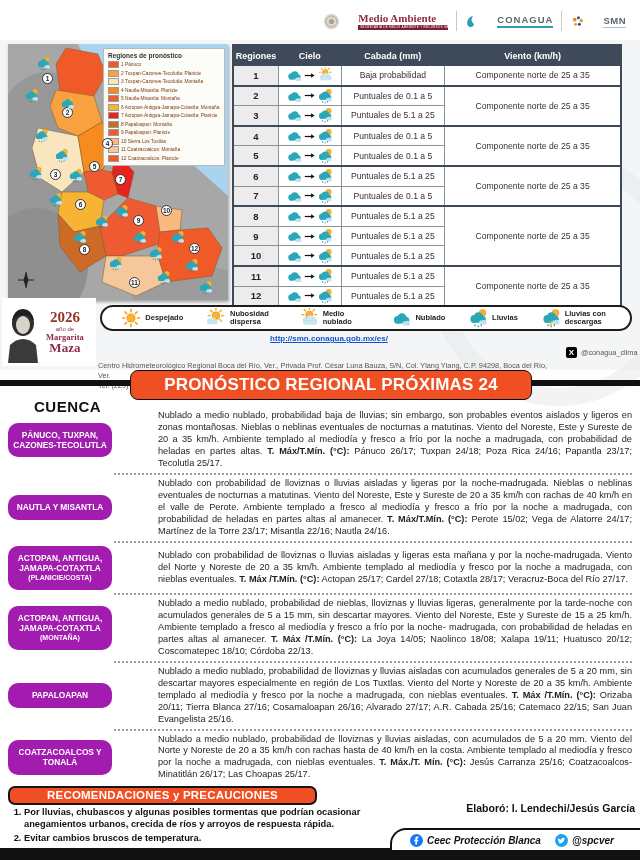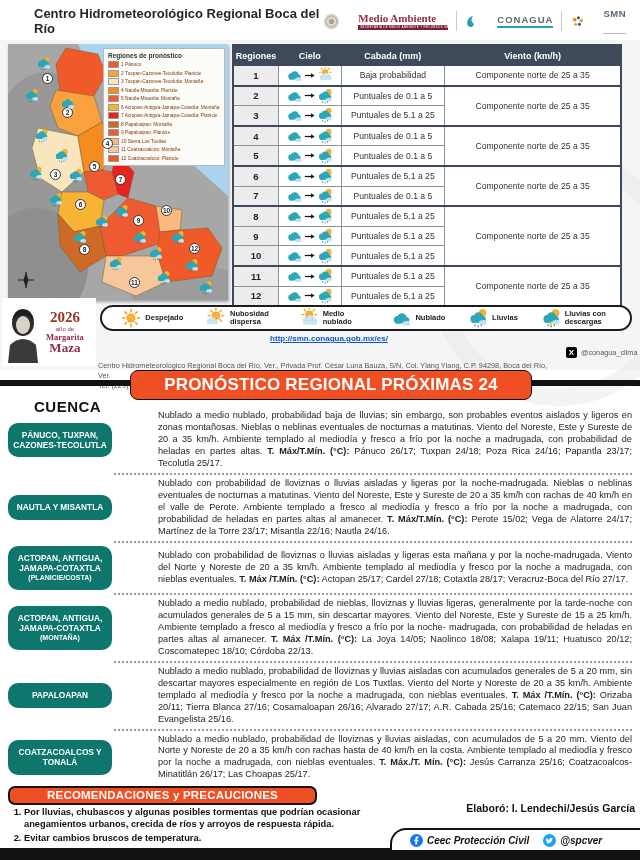--- a/index.html
+++ b/index.html
@@ -12,21 +12,21 @@
           display:flex;justify-content:space-between;align-items:center;padding:2px 10px 0 34px;box-sizing:border-box;}
   .title{font-size:13px;font-weight:bold;color:#262626;}
   .subtitle{font-size:10.5px;color:#3a3a3a;margin-top:2px;}
   .header-logos{display:flex;align-items:center;gap:8px;padding-right:4px;}
   .vsep{width:1px;height:20px;background:#c9c9c9;}
   .logo{display:flex;align-items:center;gap:18px;}
   .ma-text{display:flex;flex-direction:column;line-height:1;}
   .ma-title{font-size:11px;font-weight:bold;color:#8E2C48;font-family:"Liberation Serif",serif;}
   .ma-sub{font-size:3px;color:#fff;background:#7a1f33;padding:1px 2px;margin-top:1px;letter-spacing:.3px;white-space:nowrap;overflow:hidden;max-width:86px;}
   .conagua-text{font-size:9.5px;font-weight:bold;color:#5b6770;letter-spacing:1px;border-bottom:2px solid #28a0b4;padding-bottom:1px;}
-  .smn-text{font-size:9.5px;font-weight:bold;color:#5b6770;letter-spacing:.5px;border-bottom:1px solid #b5bcc2;padding-bottom:14px;text-align:center;}
+  .smn-text{font-size:9.5px;font-weight:bold;color:#5b6770;letter-spacing:.5px;border-bottom:1px solid #b5bcc2;padding-bottom:1px;text-align:center;}
 
   
   .top-bg{position:absolute;top:40px;left:0;right:0;height:330px;background:#f4f5f6;}
   .watermark{position:absolute;top:150px;left:430px;width:220px;height:220px;border:18px solid #e3e7ea;
              border-radius:50%;opacity:.5;}
 
   
   .map-panel{position:absolute;top:44px;left:8px;width:220px;height:256px;box-shadow:1px 2px 3px rgba(0,0,0,.35);}
   .map-svg{position:absolute;inset:0;}
   .map-legend{position:absolute;top:4px;right:3px;width:122px;background:rgba(255,253,248,.96);
@@ -83,21 +83,21 @@
   
   .banner-line{position:absolute;top:380px;left:0;right:0;height:6px;background:#111;}
   .banner{position:absolute;top:370px;left:130px;width:400px;height:28px;background:#F04E23;color:#fff;
           font-size:17px;font-weight:bold;text-align:center;line-height:28px;border-radius:8px;
           border:1px solid #0e0e0e;letter-spacing:.2px;}
   .cuenca{position:absolute;top:398px;left:34px;font-size:15px;font-weight:bold;color:#111;letter-spacing:.5px;}
 
   
   .sections{position:absolute;top:410px;left:8px;width:624px;height:378px;overflow:hidden;}
   .section{display:flex;align-items:center;gap:10px;}
-  .sec-label{flex:0 0 96px;background:#0f766e;color:#fff;border-radius:10px;text-align:center;
+  .sec-label{flex:0 0 96px;background:#a21caf;color:#fff;border-radius:10px;text-align:center;
              padding:7px 4px;font-weight:bold;font-size:8.3px;line-height:1.25;}
   .sec-sublabel{display:block;font-size:7px;font-weight:bold;margin-top:1px;}
   .sec-text{flex:1;font-size:9.2px;line-height:1.3;text-align:justify;color:#1e1e1e;margin-left:36px;}
   .sec-text b{font-weight:bold;}
   .sec-sep{border:none;border-top:2px dotted #9a9a9a;margin:3px 0 3px 106px;}
 
   
   .recs-title{position:absolute;top:786px;left:8px;width:305px;height:15px;background:#F04E23;color:#fff;
               font-size:11.5px;font-weight:bold;text-align:center;line-height:15px;border-radius:7px;
               border:2px solid #151515;letter-spacing:.2px;}
@@ -117,21 +117,20 @@
   .social-item svg{width:13px;height:13px;}
   .social-label{font-size:10px;font-weight:bold;font-style:italic;color:#111;}
 </style>
 </head>
 <body>
 
 <div id="page">
 
   <div class="header">
     <div class="header-titles">
-      <div class="title">Centro Hidrometeorológico Regional Boca del Río</div>
     </div>
     <div class="header-logos">
       <div class="logo">
         <span class="wicon" style="width:17px;height:17px;">
           <svg viewBox="0 0 20 20">
               <circle cx="10" cy="10" r="9" fill="#ded8cf"></circle>
               <circle cx="10" cy="10" r="6.5" fill="none" stroke="#a99f90" stroke-width="1"></circle>
               <circle cx="10" cy="10" r="3" fill="#a99f90"></circle>
             </svg>
         </span>
@@ -1484,21 +1483,21 @@
     </ol>
   <div class="elaboro">Elaboró: I. Lendechi/Jesús García</div>
 
   <div class="footer-bar"></div>
   <div class="social-panel">
     <span class="social-item">
       <svg viewBox="0 0 16 16">
           <circle cx="8" cy="8" r="8" fill="#1877F2"></circle>
           <path d="M9 5.2h1.4V3.2H9c-1.6 0-2.4 1-2.4 2.4V7H5.2v2h1.4v4h2V9h1.5l.3-2H8.6V5.8c0-.4.1-.6.4-.6z" fill="#fff"></path>
         </svg>
-      <span class="social-label">Ceec Protección Civil</span>
+      <span class="social-label">Ceec Protección Blanca</span>
     </span>
     <span class="social-item">
       <svg viewBox="0 0 16 16">
           <circle cx="8" cy="8" r="8" fill="#1DA1F2"></circle>
           <path d="M12.6 5.4c-.3.2-.7.3-1 .4.4-.2.7-.6.8-1-.4.2-.8.4-1.2.5a1.9 1.9 0 0 0-3.3 1.7c-1.6-.1-3-.9-3.9-2.1-.5.8-.2 1.8.5 2.3-.3 0-.6-.1-.8-.2 0 .9.6 1.6 1.4 1.8-.3.1-.6.1-.8 0 .2.7.9 1.2 1.6 1.3-.7.5-1.5.8-2.4.7.8.5 1.7.8 2.7.8 3.3 0 5.1-2.7 5.1-5.1v-.2c.3-.2.6-.5.9-.9z" fill="#fff"></path>
         </svg>
       <span class="social-label">@spcver</span>
     </span>
   </div>
 

